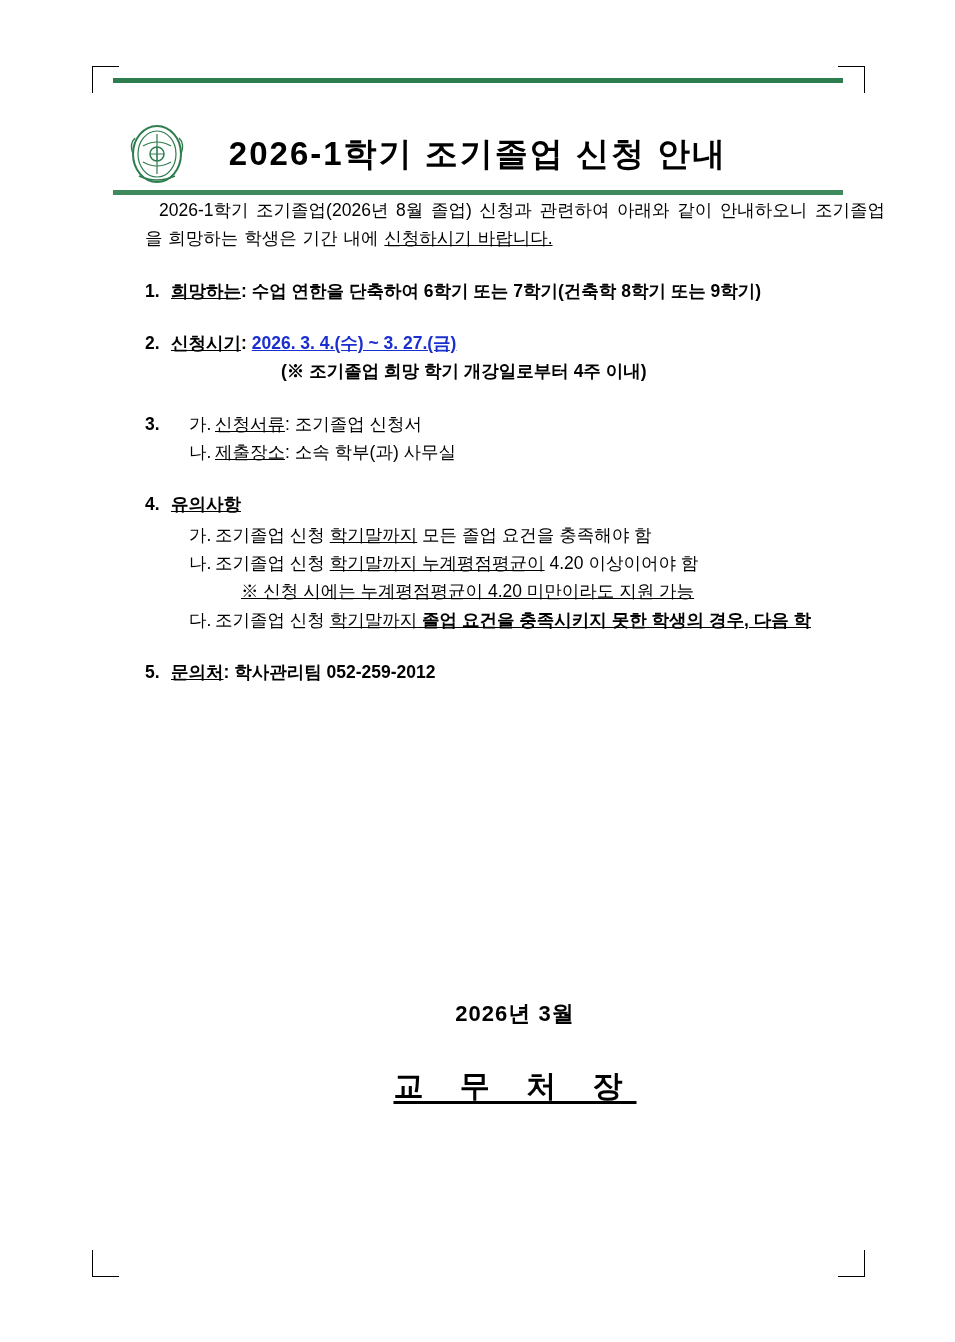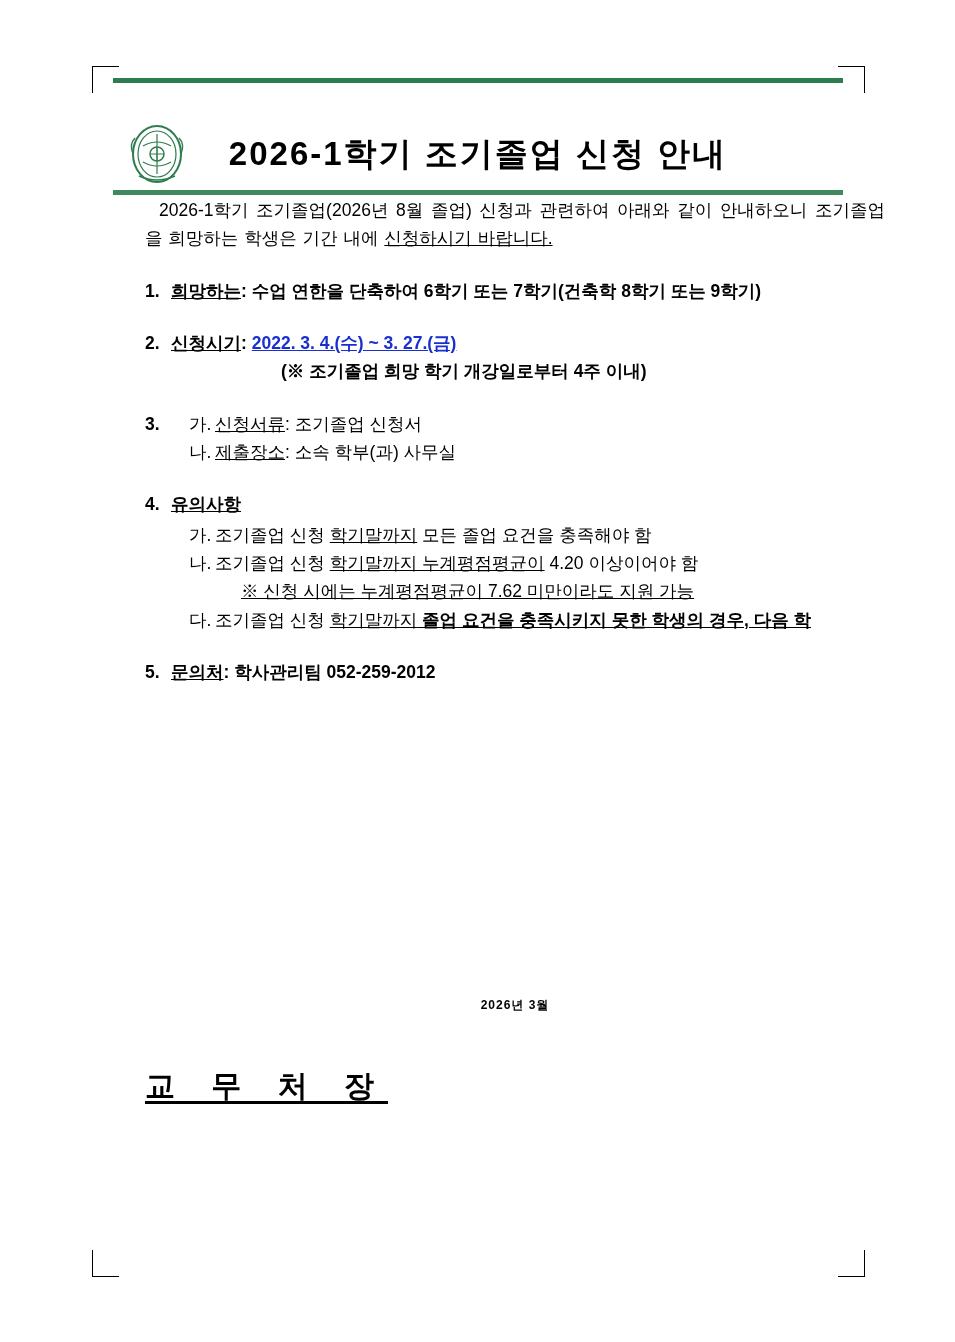--- a/index.html
+++ b/index.html
@@ -131,29 +131,30 @@
   .line2-indent {
     padding-left: 125px;
   }
 
   .footer-date {
     position: absolute;
     left: 0;
     top: 800px;
     width: 740px;
     text-align: center;
-    font-size: 12px;
+    font-size: 22px;
     font-weight: bold;
     letter-spacing: 1px;
   }
   .footer-signer {
     position: absolute;
     left: 0;
     top: 866px;
     width: 740px;
+    text-align: center;
     font-size: 30px;
     font-weight: bold;
     letter-spacing: 14px;
     text-decoration: underline;
     text-underline-offset: 5px;
   }
 </style>
 </head>
 <body>
 
@@ -190,21 +191,21 @@
 
     <p class="intro"><span>2026-1학기 조기졸업(2026년 8월 졸업) 신청과 관련하여 아래와 같이 안내하오니 조기졸업을 희망하는 학생은 기간 내에 </span><span class="u">신청하시기 바랍니다.</span></p>
 
     <div class="item">
       <span class="num">1.</span>
       <div class="item-head"><span class="u">희망하는</span><span>:</span><span class="normal"> 수업 연한을 단축하여 6학기 또는 7학기(건축학 8학기 또는 9학기)</span></div>
     </div>
 
     <div class="item">
       <span class="num">2.</span>
-      <div class="item-head"><span class="u">신청시기</span><span>:</span>&nbsp;<span class="blue">2022. 3. 4.(수) ~ 3. 27.(금)</span></div>
+      <div class="item-head"><span class="u">신청시기</span><span>:</span>&nbsp;<span class="blue">2026. 3. 4.(수) ~ 3. 27.(금)</span></div>
       <div class="center-indent">(※ 조기졸업 희망 학기 개강일로부터 4주 이내)</div>
     </div>
 
     <div class="item">
       <span class="num">3.</span>
       <div class="sub">
         <div class="sub-line">
           <span class="mark">가.</span><span class="u">신청서류</span><span>:</span><span> 조기졸업 신청서</span>
         </div>
         <div class="sub-line">
@@ -215,21 +216,21 @@
 
     <div class="item">
       <span class="num">4.</span>
       <div class="item-head"><span class="u">유의사항</span></div>
       <div class="sub">
         <div class="sub-line">
           <span class="mark">가.</span><span>조기졸업 신청 </span><span class="u">학기말까지</span><span> 모든 졸업 요건을 충족해야 함</span>
         </div>
         <div class="sub-line">
           <span class="mark">나.</span><span>조기졸업 신청 </span><span class="u">학기말까지 누계평점평균이</span><span> 4.20 이상이어야 함</span>
-          <div class="indent-note u">※ 신청 시에는 누계평점평균이 7.62 미만이라도 지원 가능</div>
+          <div class="indent-note u">※ 신청 시에는 누계평점평균이 4.20 미만이라도 지원 가능</div>
         </div>
         <div class="sub-line">
           <span class="mark">다.</span><span>조기졸업 신청 </span><span class="u">학기말까지</span><span class="b u"> 졸업 요건을 충족시키지 못한 학생의 경우, 다음 학</span>
         </div>
       </div>
     </div>
 
     <div class="item">
       <span class="num">5.</span>
       <div class="item-head"><span class="u">문의처</span><span>:</span><span class="normal"> 학사관리팀 052-259-2012</span></div>

